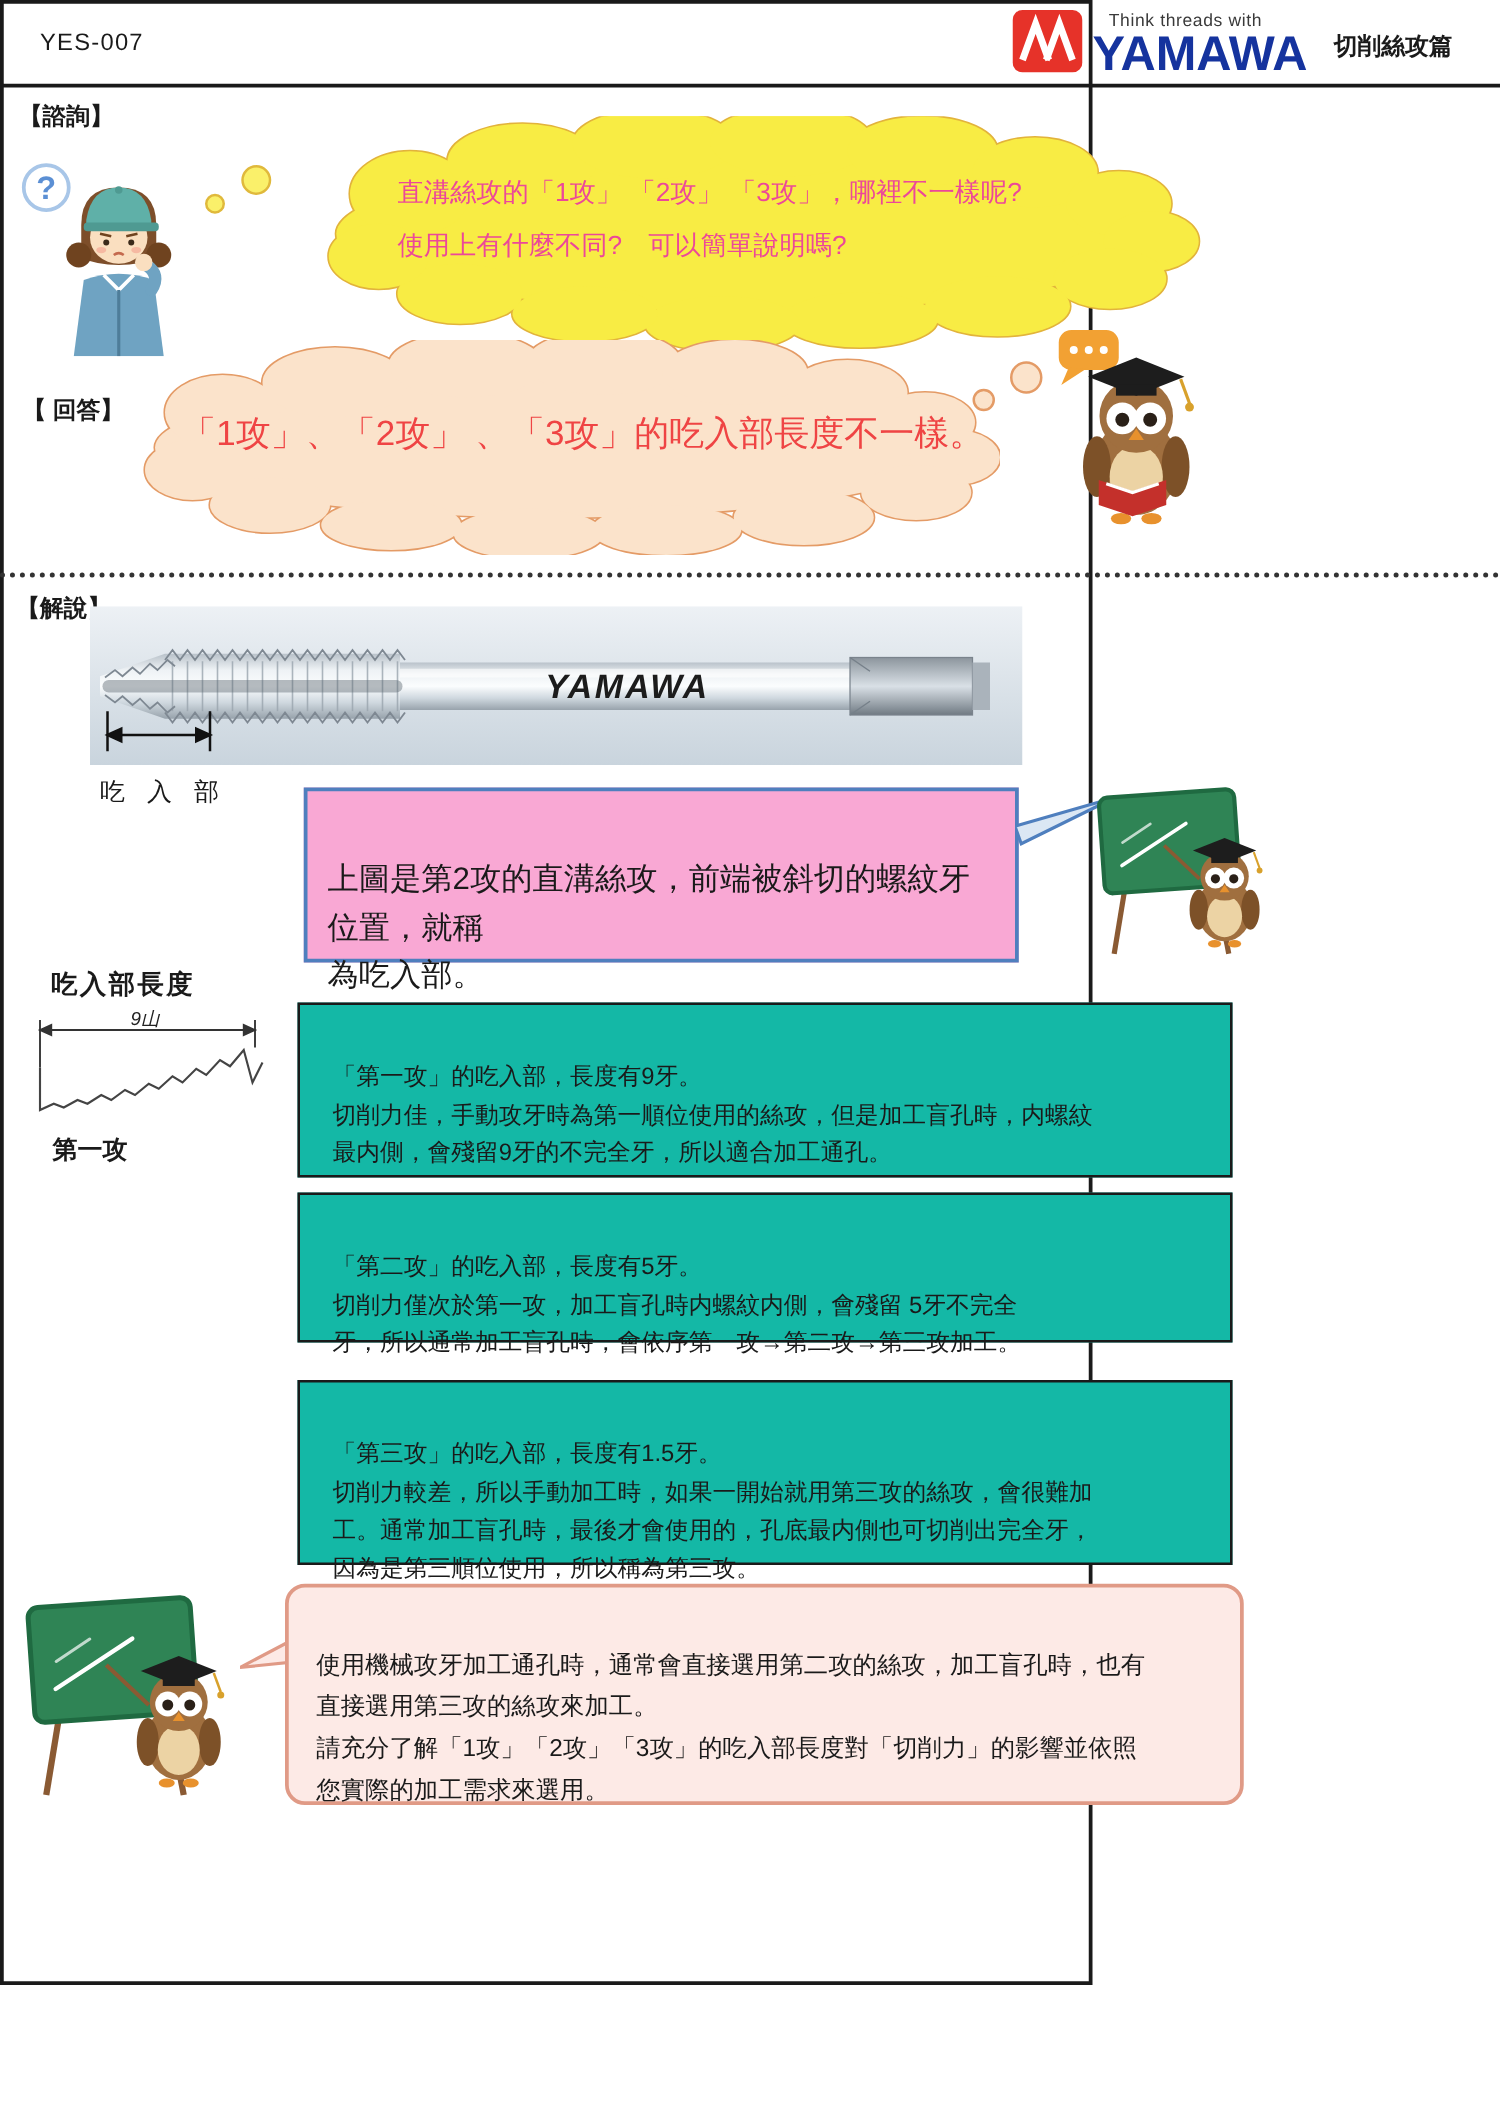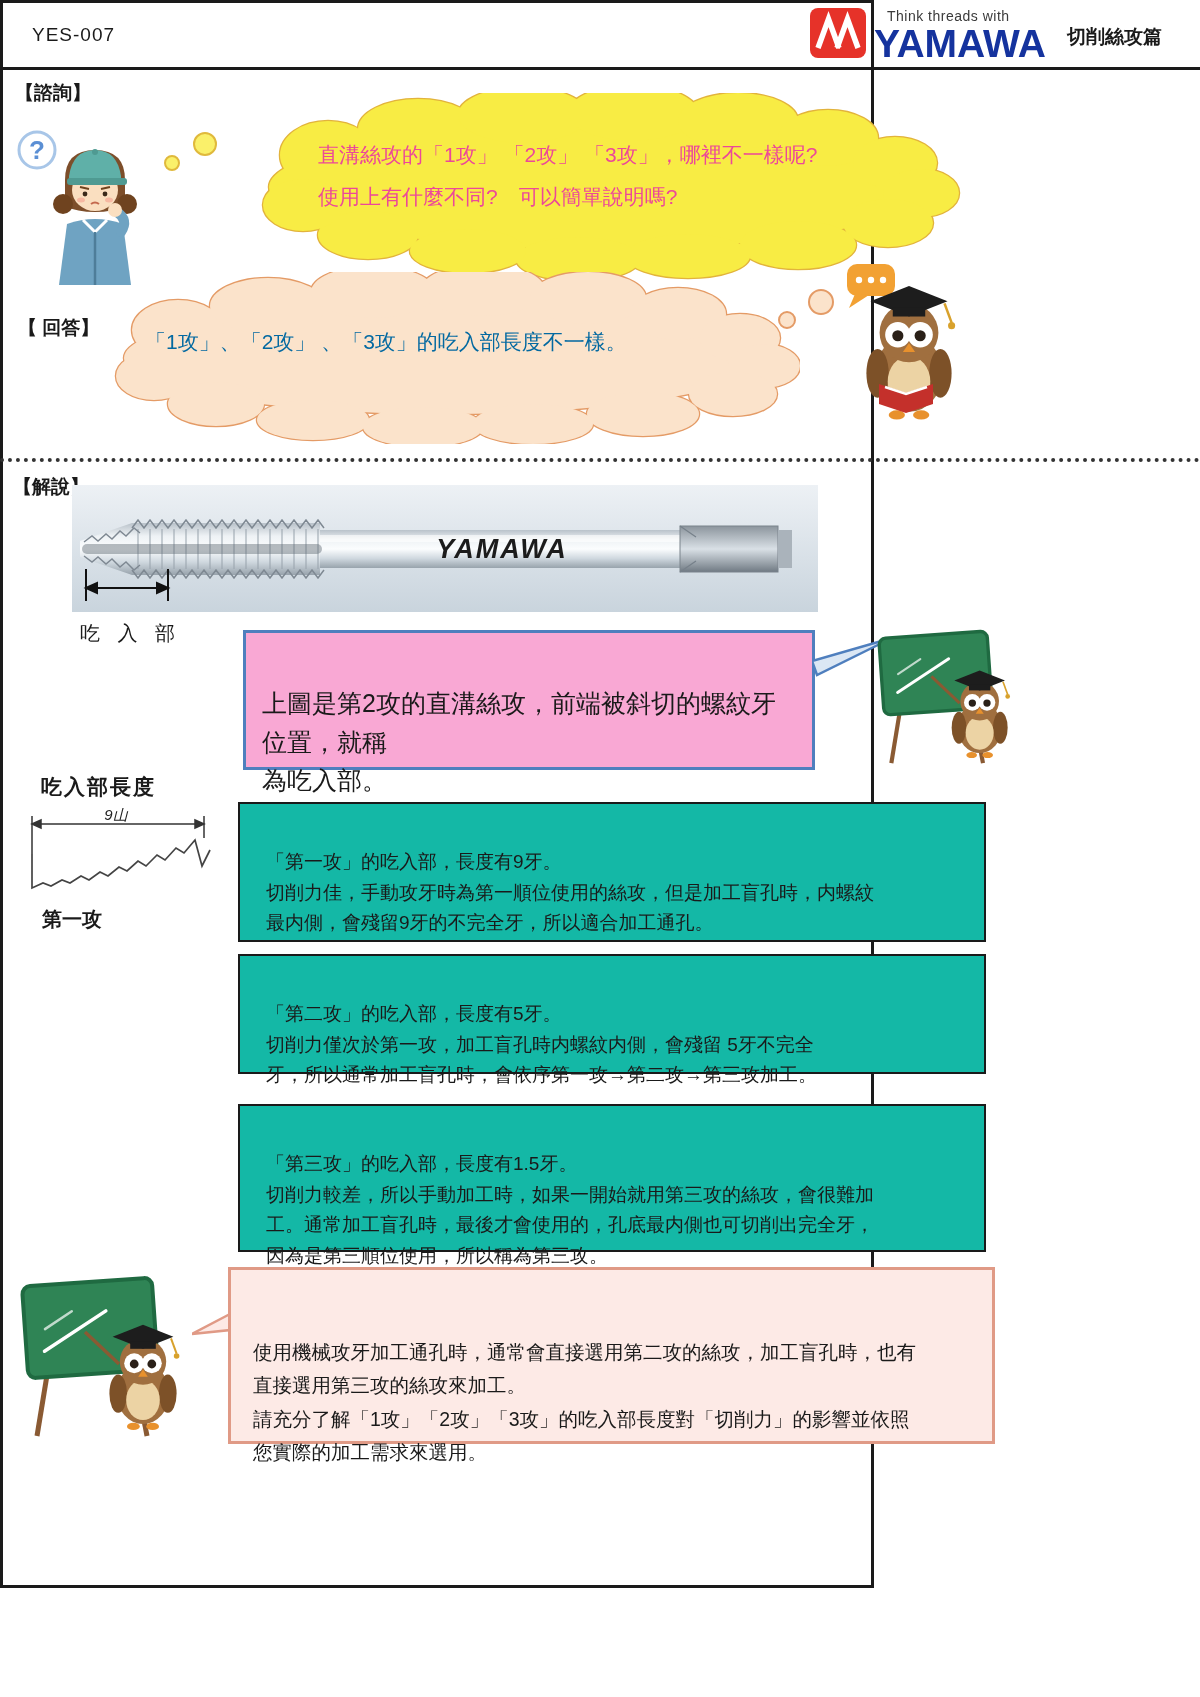--- a/index.html
+++ b/index.html
@@ -17,42 +17,42 @@
   
   .main-box{left:47px;top:68px;width:874px;height:1588px;border:3px solid #1a1a1a;box-sizing:border-box;}
   .hdr{position:absolute;left:0;top:0;width:100%;height:70px;border-bottom:3px solid #1a1a1a;box-sizing:border-box;}
   .hdr-doc{left:32px;top:24px;font-size:19px;letter-spacing:1px;}
   .hdr-title{left:0;right:0;top:13px;text-align:center;font-size:32px;font-weight:700;letter-spacing:8px;}
   .hdr-cat{right:38px;top:24px;font-size:19px;font-weight:700;}
 
   .sec-label{font-size:19px;font-weight:700;}
 
   .question-text{width:640px;font-size:21px;line-height:2.0;color:#ec4899;white-space:pre-line;}
-  .answer-text{font-size:21px;color:#0369a1;}
+  .answer-text{font-size:28px;color:#ef4444;}
 
   .dots-divider{left:0;top:458px;width:100%;border-top:4px dotted #333;}
 
   .chamfer-label{font-size:20px;letter-spacing:6px;font-weight:400;}
 
   .blue-box{left:243px;top:630px;width:572px;height:140px;background:#f9a8d4;border:3px solid #4f7fbe;
             box-sizing:border-box;padding:12px 16px;font-size:25px;line-height:1.55;white-space:pre-line;}
 
   .section-title{left:41px;top:773px;font-size:21px;font-weight:700;letter-spacing:2px;}
 
   .diagram{width:228px;}
   .diagram .tap-name{position:absolute;left:28px;top:98px;font-size:20px;font-weight:700;}
 
   .item-box{left:238px;width:748px;background:#14b8a6;border:2px solid #1a1a1a;box-sizing:border-box;
             padding:12px 26px;font-size:19px;line-height:1.62;white-space:pre-line;}
   .item-box.b1{top:802px;height:140px;}
   .item-box.b2{top:954px;height:120px;}
   .item-box.b3{top:1104px;height:148px;}
 
   .pink-box{left:228px;top:1267px;width:767px;height:177px;background:#fdeae6;border:3px solid #e09a86;
-            border-radius:0;box-sizing:border-box;padding:32px 22px;font-size:19.5px;line-height:1.72;white-space:pre-line;}
+            border-radius:16px;box-sizing:border-box;padding:12px 22px;font-size:19.5px;line-height:1.72;white-space:pre-line;}
 </style>
 </head>
 <body>
 
 <svg width="0" height="0" style="position:absolute" aria-hidden="true">
   <defs>
     <symbol id="owl-sym" viewBox="0 0 110 140">
       <ellipse cx="55" cy="92" rx="33" ry="38" fill="#a06f3f"></ellipse>
       <ellipse cx="24" cy="92" rx="11" ry="24" fill="#7d5128"></ellipse>
       <ellipse cx="86" cy="92" rx="11" ry="24" fill="#7d5128"></ellipse>

